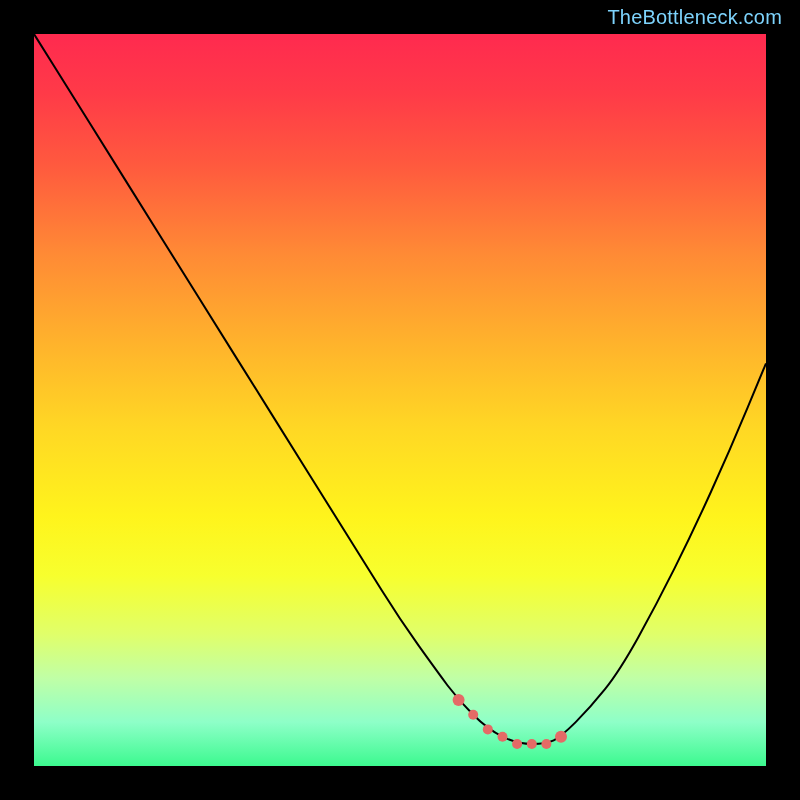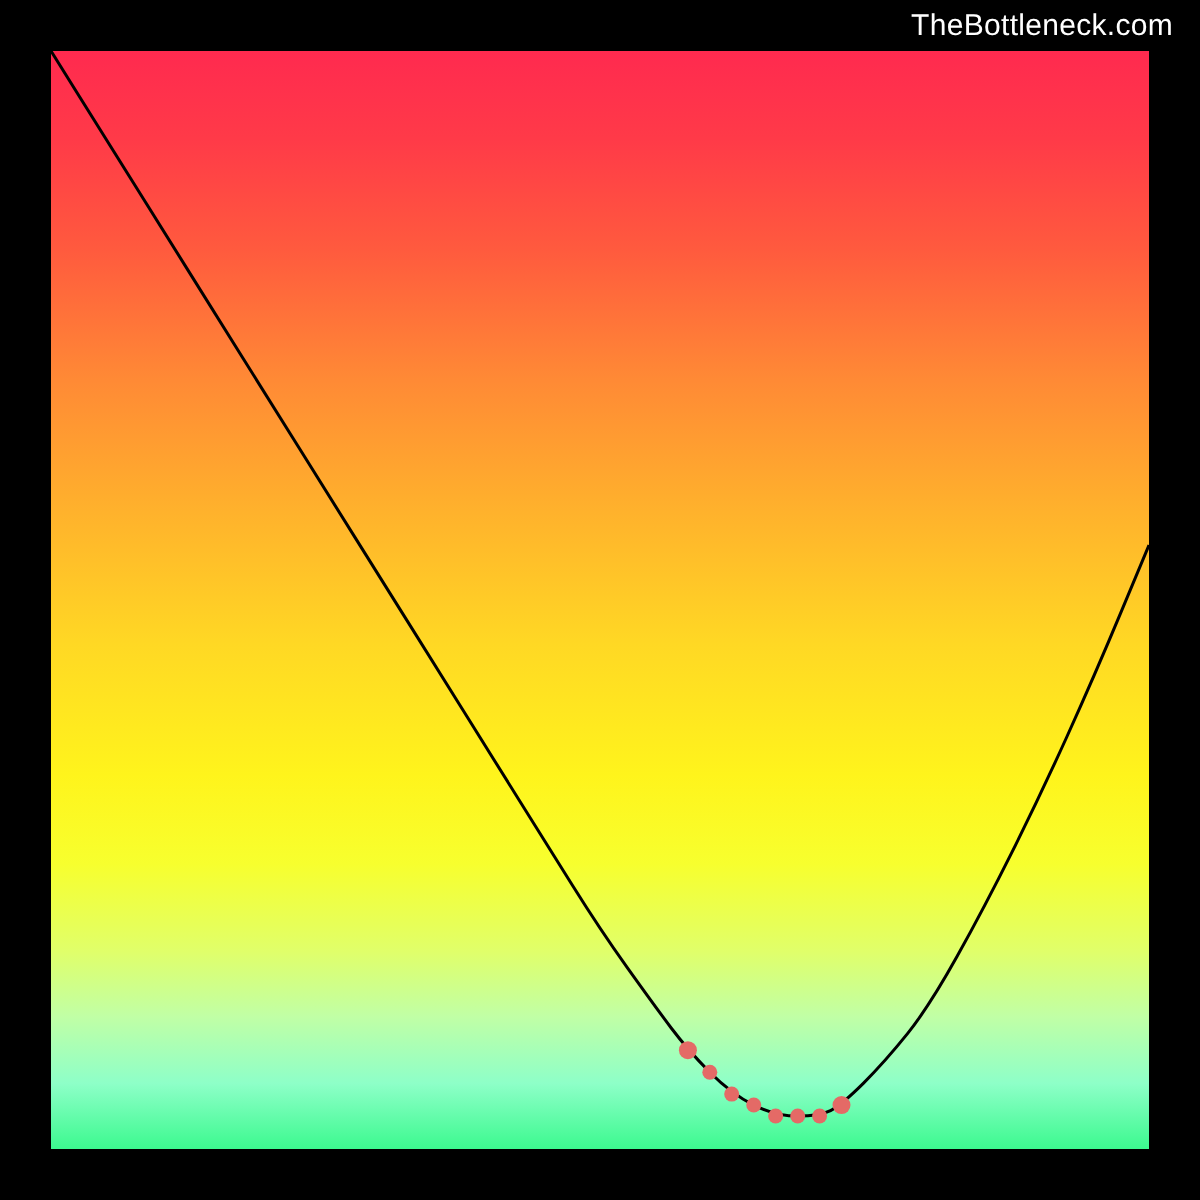--- a/index.html
+++ b/index.html
@@ -8,21 +8,21 @@
     background: #000;
     width: 800px;
     height: 800px;
     position: relative;
     font-family: Arial, sans-serif;
   }
   .watermark {
     position: absolute;
     top: 6px;
     right: 18px;
-    color: #ffffff;
+    color: #7dd3fc;
     font-size: 20px;
     font-weight: 500;
     z-index: 10;
     letter-spacing: 0.2px;
   }
   .plot-area {
     position: absolute;
     left: 34px;
     top: 34px;
     width: 732px;

